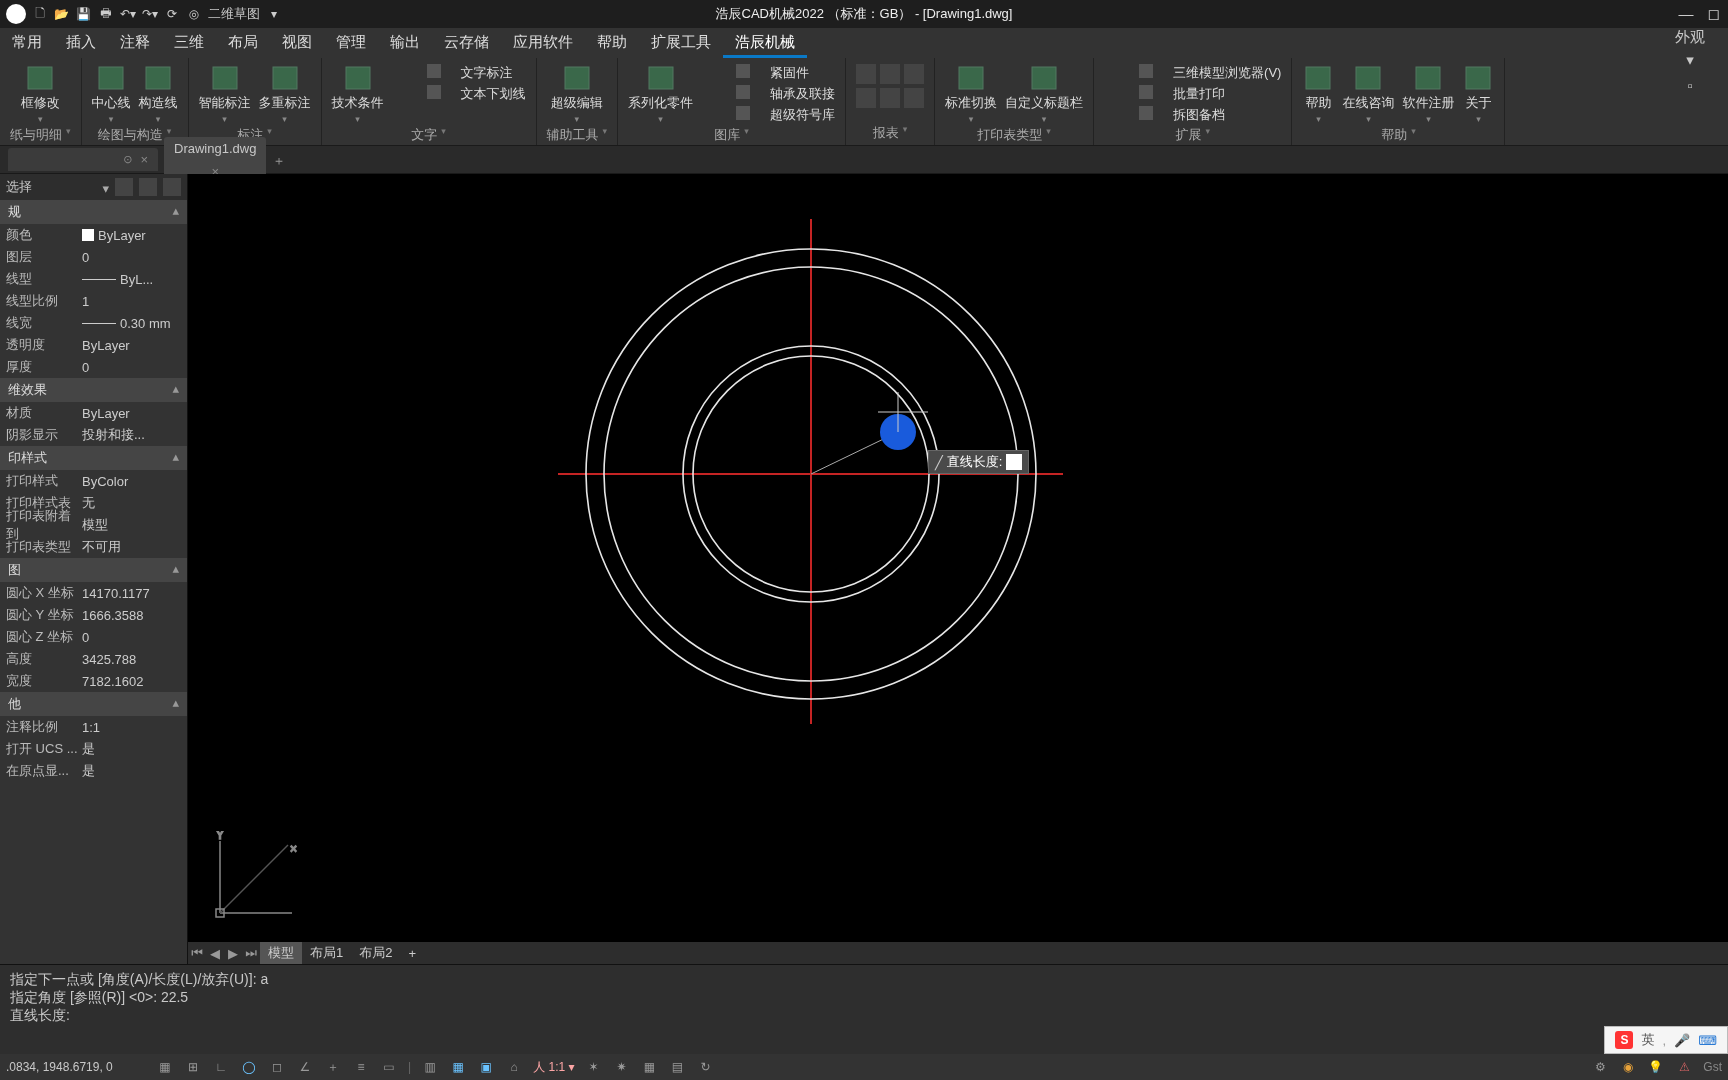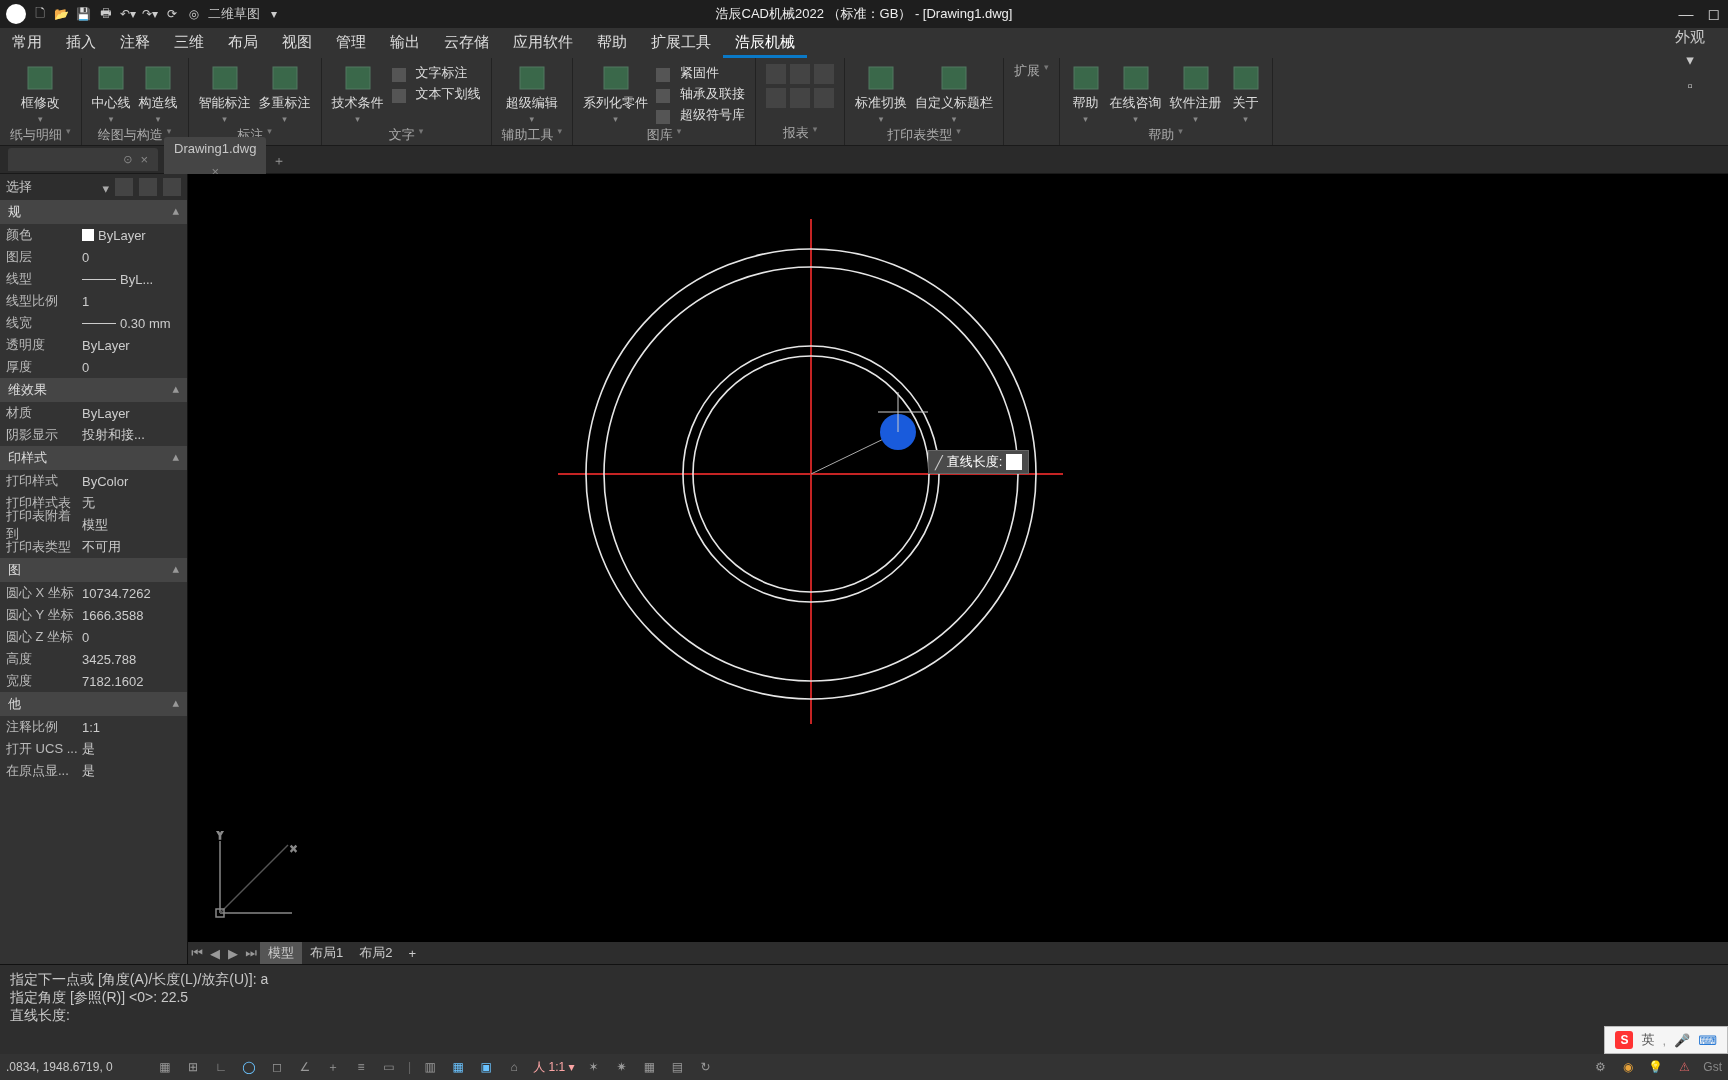--- a/index.html
+++ b/index.html
@@ -20,21 +20,21 @@
   .menu-right { margin-left:auto; display:flex; align-items:center; padding-right:23px; gap:4px;flex-direction:column;}
   
   
   .ribbon { height:88px; background:#333; display:flex; border-bottom:1px solid #1a1a1a;}
   .ribbon-panel { border-right:1px solid #222; padding:2px 10px 0; display:flex; flex-direction:column; justify-content:space-between; align-items:center;}
   .ribbon-panel .panel-title { font-size:13px; color:#aaa; padding:2px 0 3px; width:100%; text-align:center; display:flex; justify-content:center; gap:4px;}
   .panel-body { flex:1; display:flex; gap:8px; align-items:flex-start; padding-top:4px;}
   .big-btn { display:flex; flex-direction:column; align-items:center; gap:2px; font-size:13px; color:#ddd;}
   .big-btn .ic { width:32px;height:28px;display:flex;align-items:center;justify-content:center;}
   .row-items { display:flex; flex-direction:column; gap:3px; font-size:13px;}
-  .row-items .ri { display:flex; align-items:flex-end; gap:10px; color:#ddd; white-space:nowrap;}
+  .row-items .ri { display:flex; align-items:flex-start; gap:20px; color:#ddd; white-space:nowrap;margin-left:35px;}
   .ri .sq { width:14px;height:14px;background:#555;display:inline-block;}
   .grid-ic { display:grid; grid-template-columns:repeat(3,20px); grid-auto-rows:20px; gap:4px;}
   .grid-ic span { width:20px;height:20px;background:#444;display:inline-block;}
   
   
   .file-tabs { height:28px; background:#2a2a2a; display:flex; align-items:center; padding-left:8px; gap:6px; border-bottom:1px solid #191919;}
   .file-tab { background:#3b3b3b; padding:4px 10px; font-size:13px; display:flex; gap:8px; align-items:center; border-radius:3px 3px 0 0;}
   .file-tab.active { background:#454545;flex-direction:column;}
   .ftab-x { color:#888;}
   .ftab-plus {width:16px;height:16px;color:#999;}
@@ -307,20 +307,36 @@
           <span>自定义标题栏</span>
           <span style="font-size:9px;color:#888">▾</span>
         </div>
       </div>
       <div class="panel-title">
         <span>打印表类型</span>
         <span style="font-size:9px;color:#777">▾</span>
       </div>
     </div>
     <div class="ribbon-panel">
+      <div class="panel-body">
+        <div class="row-items">
+          <div class="ri">
+            <span class="sq"></span>
+            <span>三维模型浏览器(V)</span>
+          </div>
+          <div class="ri">
+            <span class="sq"></span>
+            <span>批量打印</span>
+          </div>
+          <div class="ri">
+            <span class="sq"></span>
+            <span>拆图备档</span>
+          </div>
+        </div>
+      </div>
       <div class="panel-title">
         <span>扩展</span>
         <span style="font-size:9px;color:#777">▾</span>
       </div>
     </div>
     <div class="ribbon-panel">
       <div class="panel-body">
         <div class="big-btn">
           <div class="ic">
             <svg width="28" height="26">
@@ -470,21 +486,21 @@
         <div class="prop">
           <span class="k">打印表类型</span>
           <span class="v">
             <span>不可用</span>
           </span>
         </div>
         <div class="pal-section">图<span class="caret">▴</span></div>
         <div class="prop">
           <span class="k">圆心 X 坐标</span>
           <span class="v">
-            <span>10734.7262</span>
+            <span>14170.1177</span>
           </span>
         </div>
         <div class="prop">
           <span class="k">圆心 Y 坐标</span>
           <span class="v">
             <span>1666.3588</span>
           </span>
         </div>
         <div class="prop">
           <span class="k">圆心 Z 坐标</span>

